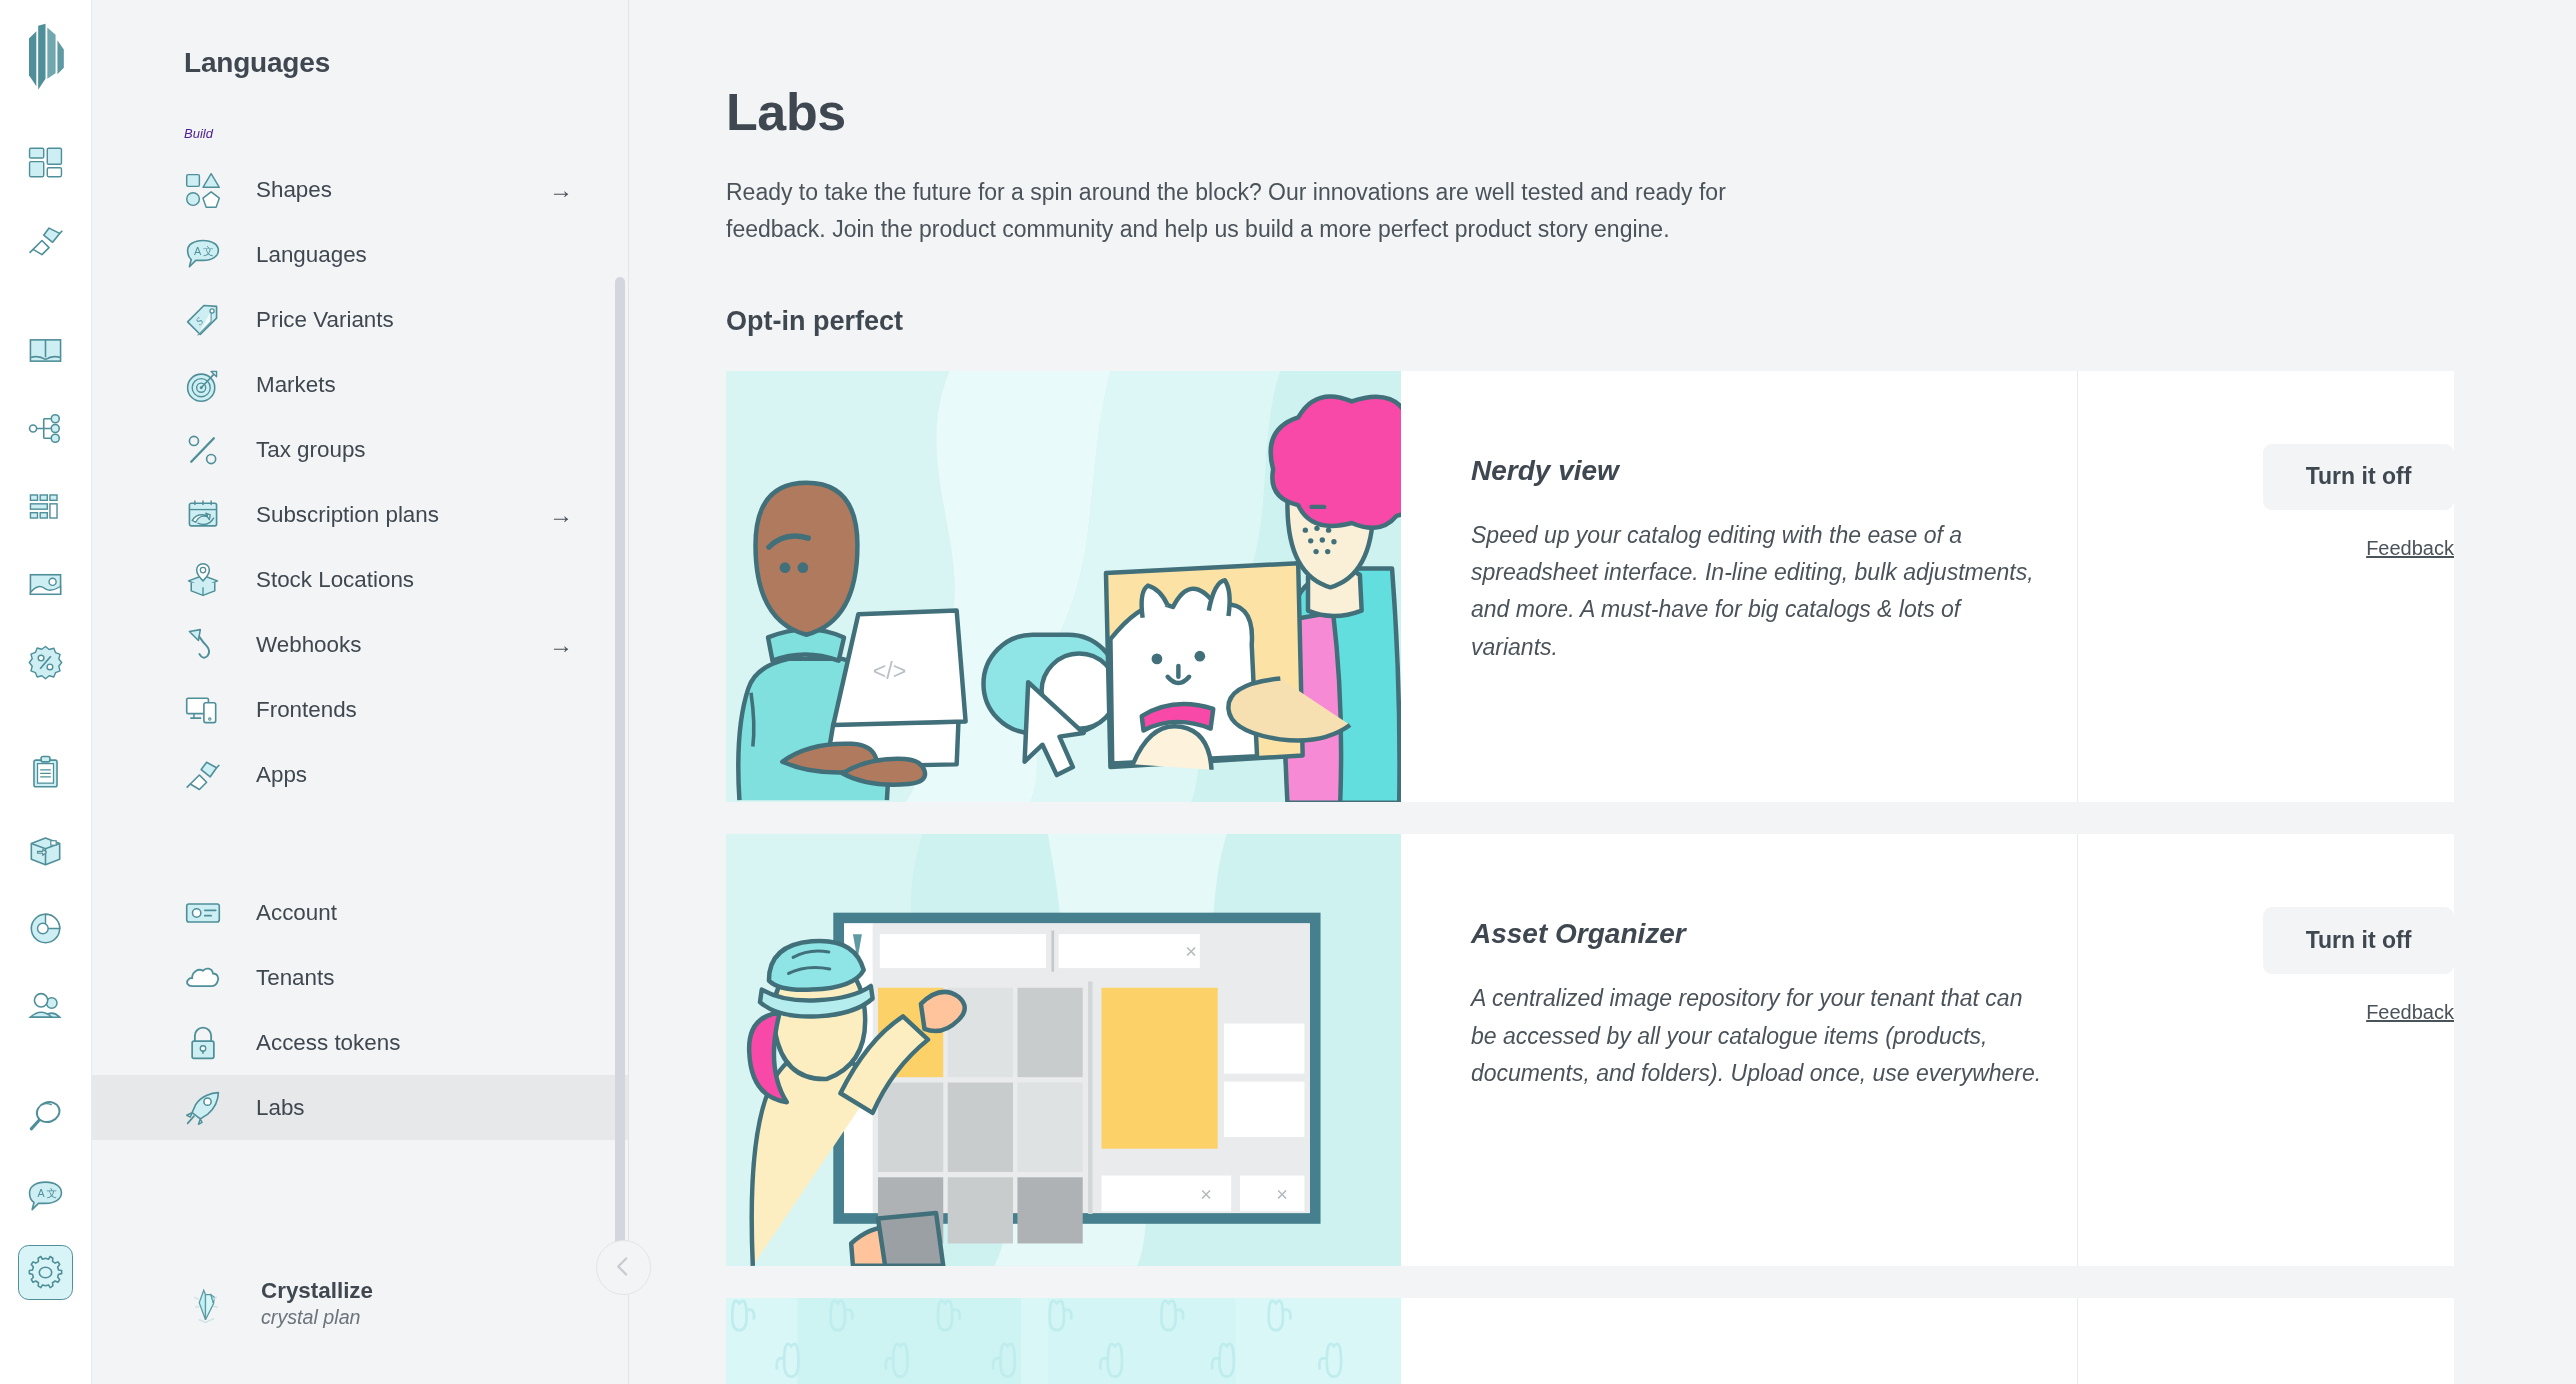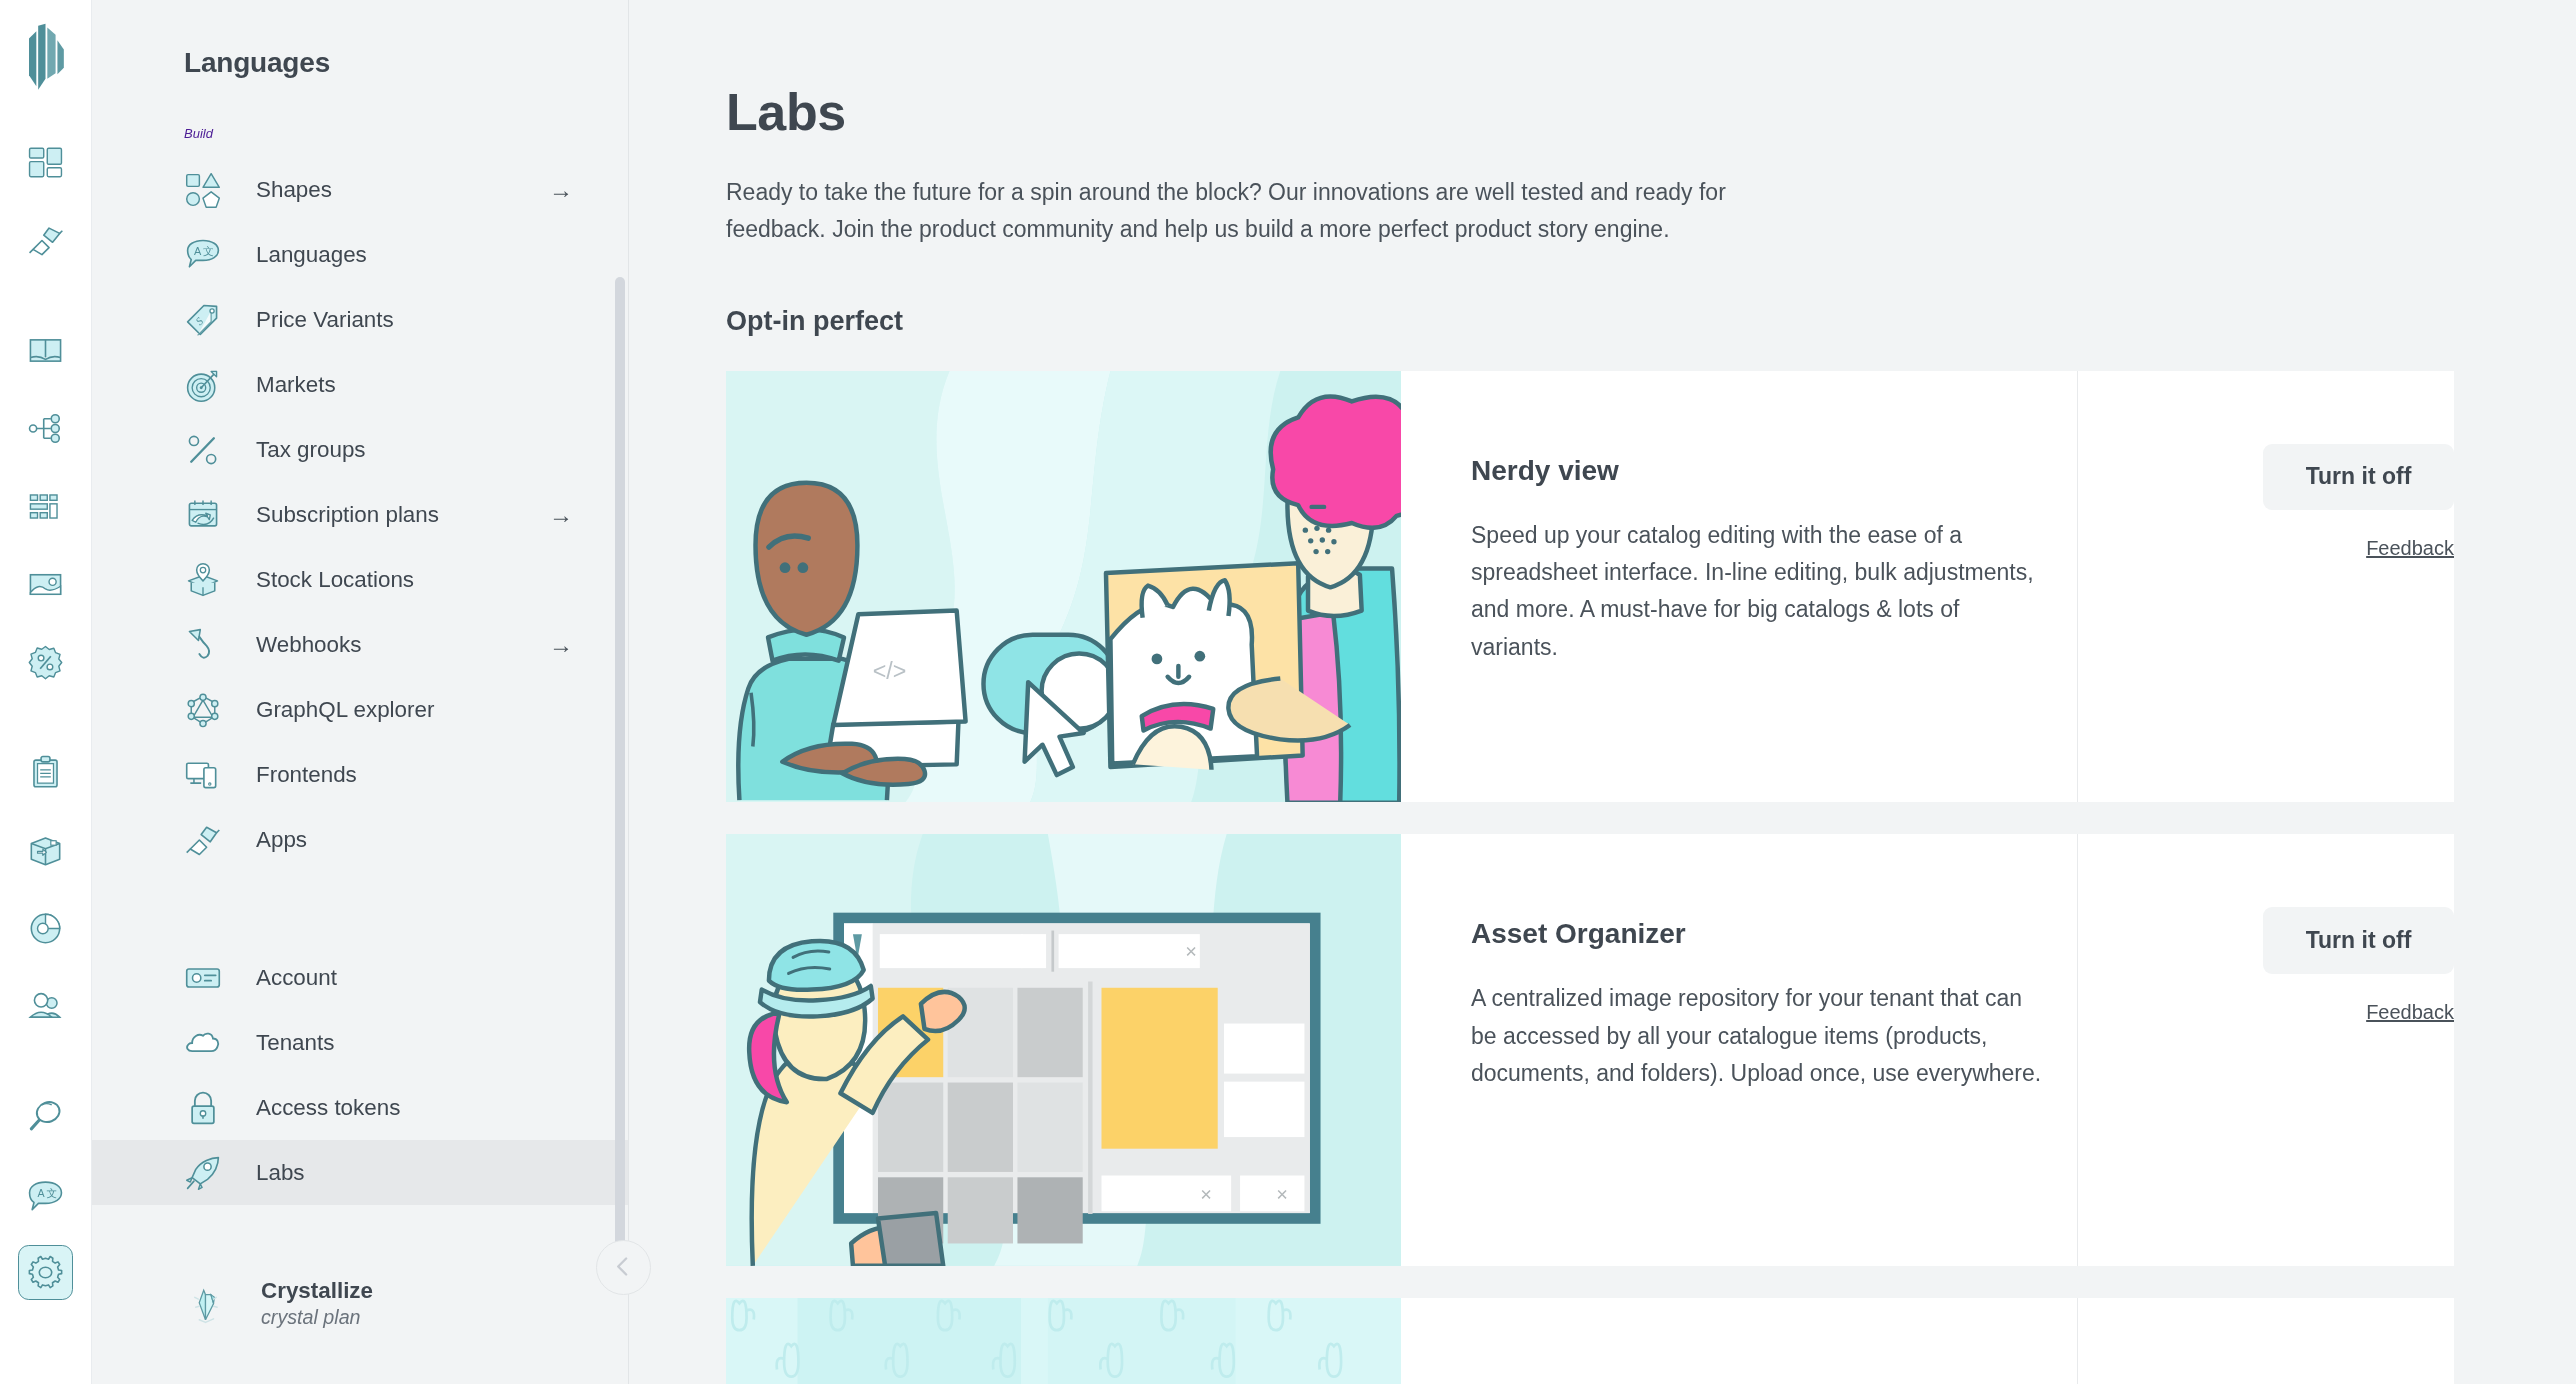--- a/index.html
+++ b/index.html
@@ -127,20 +127,21 @@
   .card-illus {
     width: 675px; flex: 0 0 675px;
     position: relative; overflow: hidden;
     background: #d2f3f2;
   }
   .card-illus svg { display: block; width: 100%; height: 100%; }
   .card-body {
     flex: 1 1 auto;
     padding: 84px 30px 54px 70px;
     border-right: 0.9px solid #e8eaec;
+    font-style: italic;
   }
   .card-name { font-size: 28px; font-weight: bold; color: #3f4750; margin-bottom: 30px; }
   .card-text { font-size: 23px; color: #4a525a; line-height: 1.63; max-width: 590px; }
   .card-actions {
     width: 376px; flex: 0 0 376px;
     padding-top: 73px;
     display: flex; flex-direction: column; align-items: flex-end;
   }
   .toggle-btn {
     background: #f2f4f5; border: none; border-radius: 9px;
@@ -426,36 +427,20 @@
         <span class="nav-icon">
           <svg viewBox="0 0 42 42">
               <path d="M6 6 L18 4 L16 16 Z" fill="#cdeff3" stroke="#4f8f99" stroke-width="1.7" stroke-linejoin="round"></path>
               <path d="M17 12 q4 6 8 10 q5 6 1 11 q-5 5-9-2" fill="none" stroke="#4f8f99" stroke-width="2.1" stroke-linecap="round"></path>
             </svg>
         </span>
         <span class="nav-label">Webhooks</span>
         <span class="nav-arrow">→</span>
       </div>
 
-      <div class="nav-item">
-        <span class="nav-icon">
-          <svg viewBox="0 0 42 42">
-              <path d="M21 6 L34 13 L34 28 L21 36 L8 28 L8 13 Z" fill="none" stroke="#4f8f99" stroke-width="1.6"></path>
-              <path d="M21 10 L32 29 L10 29 Z" fill="none" stroke="#4f8f99" stroke-width="1.6"></path>
-              <circle cx="21" cy="7" r="3.4" fill="#cdeff3" stroke="#4f8f99" stroke-width="1.6"></circle>
-              <circle cx="34" cy="14" r="3.4" fill="#cdeff3" stroke="#4f8f99" stroke-width="1.6"></circle>
-              <circle cx="34" cy="28" r="3.4" fill="#cdeff3" stroke="#4f8f99" stroke-width="1.6"></circle>
-              <circle cx="21" cy="36" r="3.4" fill="#cdeff3" stroke="#4f8f99" stroke-width="1.6"></circle>
-              <circle cx="8" cy="28" r="3.4" fill="#cdeff3" stroke="#4f8f99" stroke-width="1.6"></circle>
-              <circle cx="8" cy="14" r="3.4" fill="#cdeff3" stroke="#4f8f99" stroke-width="1.6"></circle>
-            </svg>
-        </span>
-        <span class="nav-label">GraphQL explorer</span>
-        <span class="nav-arrow"></span>
-      </div>
 
       <div class="nav-item">
         <span class="nav-icon">
           <svg viewBox="0 0 42 42">
               <rect x="3" y="8" width="24" height="17" rx="1.6" fill="#fff" stroke="#4f8f99" stroke-width="1.8"></rect>
               <path d="M11 25 v5 M7 30 h12" stroke="#4f8f99" stroke-width="1.7"></path>
               <rect x="22" y="13" width="13" height="22" rx="2" fill="#fff" stroke="#4f8f99" stroke-width="1.8"></rect>
               <circle cx="28.5" cy="31" r="1.3" fill="none" stroke="#4f8f99" stroke-width="1.2"></circle>
             </svg>
         </span>

